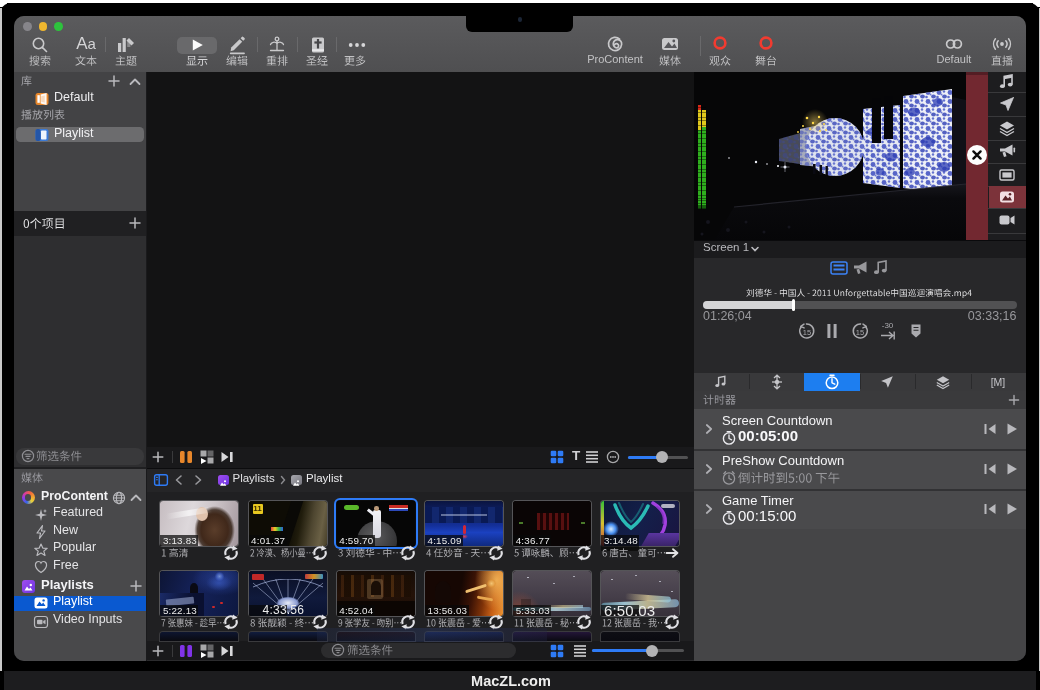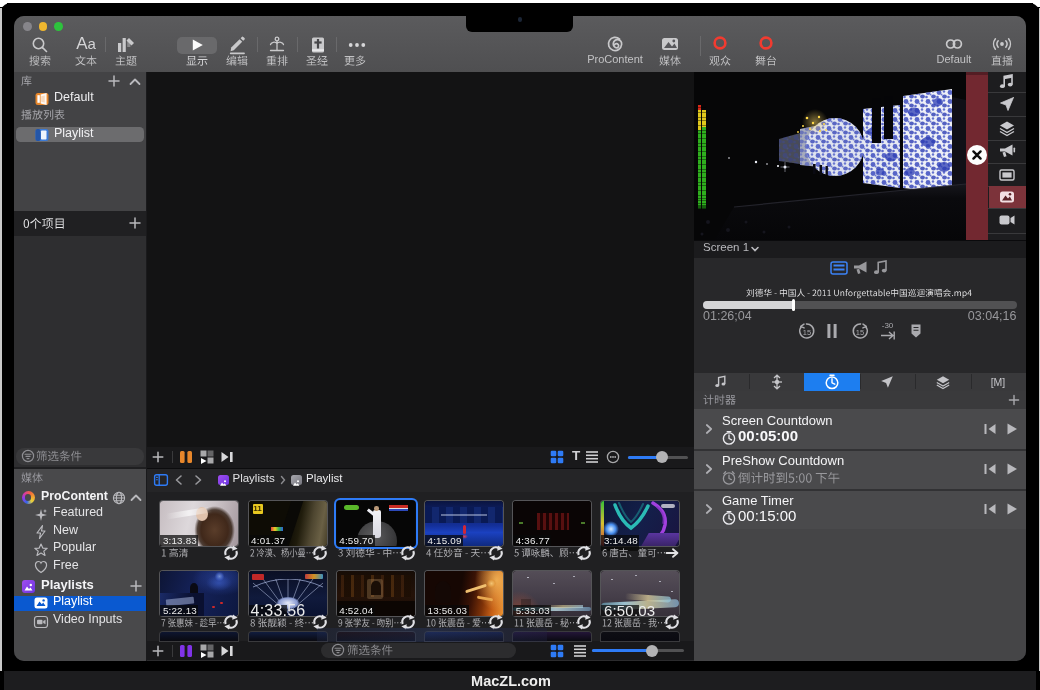--- a/index.html
+++ b/index.html
@@ -496,21 +496,21 @@
           <line x1="39" y1="34" x2="64" y2="0"></line>
           <line x1="39" y1="34" x2="74" y2="4"></line>
         </g>
         <path d="M4 8 Q39 -8 74 8" fill="none" stroke="#aab6e0" stroke-width="1" opacity="0.7"></path>
       </svg> 
       <div class="a" style="left:28px;top:26px;width:22px;height:12px;background:radial-gradient(#e8ecf8,#8a9ad0 60%,transparent 75%)"></div> 
       <div class="a" style="left:3px;top:3px;width:12px;height:6px;background:#c02828;border-radius:1px"></div> 
       <div class="a" style="left:56px;top:3px;width:18px;height:5px;background:linear-gradient(90deg,#d04040,#e8a020,#40a0d0);border-radius:1px;opacity:0.9"></div>
     </div>
 <div class="a" style="left:234.6px;top:589.0px;width:38px;height:11px;background:rgba(8,8,8,0.72)">
-      <div style="font-size:16px;color:#ececec;line-height:11px;padding-left:2px;letter-spacing:0.2px;white-space:nowrap">4:33.56</div>
+      <div style="font-size:12px;color:#ececec;line-height:11px;padding-left:14px;letter-spacing:0.2px;white-space:nowrap">4:33.56</div>
     </div>
 <div class="a" style="left:235.6px;top:599.0px;width:66px;height:14px;overflow:hidden"><svg width="66" height="14" viewBox="0 -11.5 66 14">
         <path d="M2.8 0.1C4.1 0.1 5.0 -0.7 5.0 -1.7C5.0 -2.7 4.5 -3.3 3.8 -3.7L3.8 -3.7C4.2 -4.0 4.8 -4.7 4.8 -5.5C4.8 -6.6 4.0 -7.4 2.8 -7.4C1.7 -7.4 0.8 -6.6 0.8 -5.5C0.8 -4.8 1.3 -4.2 1.8 -3.9L1.8 -3.8C1.1 -3.5 0.5 -2.8 0.5 -1.8C0.5 -0.7 1.4 0.1 2.8 0.1ZM3.3 -3.9C2.4 -4.3 1.6 -4.7 1.6 -5.5C1.6 -6.2 2.1 -6.7 2.8 -6.7C3.6 -6.7 4.0 -6.1 4.0 -5.4C4.0 -4.9 3.8 -4.4 3.3 -3.9ZM2.8 -0.5C1.9 -0.5 1.3 -1.1 1.3 -1.9C1.3 -2.6 1.7 -3.1 2.3 -3.5C3.3 -3.1 4.2 -2.8 4.2 -1.8C4.2 -1.0 3.6 -0.5 2.8 -0.5ZM16.1 -7.9C15.5 -6.9 14.6 -5.9 13.6 -5.3C13.8 -5.2 14.1 -4.9 14.2 -4.8C15.2 -5.5 16.2 -6.5 16.8 -7.7ZM8.9 -5.7C8.8 -4.8 8.7 -3.5 8.6 -2.7L10.6 -2.7C10.5 -0.9 10.3 -0.2 10.2 -0.0C10.1 0.1 10.0 0.1 9.8 0.1C9.6 0.1 9.1 0.1 8.6 0.0C8.8 0.2 8.9 0.5 8.9 0.7C9.4 0.7 9.9 0.7 10.1 0.7C10.4 0.7 10.6 0.6 10.8 0.4C11.1 0.1 11.2 -0.7 11.3 -3.1C11.3 -3.2 11.3 -3.4 11.3 -3.4L9.4 -3.4C9.4 -3.9 9.5 -4.5 9.5 -5.0L11.3 -5.0L11.3 -7.9L8.6 -7.9L8.6 -7.2L10.6 -7.2L10.6 -5.7ZM12.4 0.8C12.6 0.7 12.8 0.6 14.8 -0.2C14.8 -0.4 14.8 -0.7 14.8 -0.9L13.3 -0.4L13.3 -3.8L14.2 -3.8C14.7 -1.8 15.5 -0.2 16.8 0.7C16.9 0.5 17.2 0.2 17.3 0.0C16.2 -0.7 15.4 -2.1 14.9 -3.8L17.2 -3.8L17.2 -4.5L13.3 -4.5L13.3 -8.1L12.5 -8.1L12.5 -4.5L11.4 -4.5L11.4 -3.8L12.5 -3.8L12.5 -0.5C12.5 -0.1 12.3 0.1 12.1 0.2C12.2 0.4 12.4 0.7 12.4 0.8ZM22.9 -7.8L22.9 -2.5L23.6 -2.5L23.6 -7.2L26.0 -7.2L26.0 -2.5L26.7 -2.5L26.7 -7.8ZM20.0 -8.3L20.0 -7.4L18.2 -7.4L18.2 -6.9L20.0 -6.9L20.0 -6.3L18.4 -6.3L18.4 -5.7L20.0 -5.7L20.0 -5.1L18.0 -5.1L18.0 -4.5L22.6 -4.5L22.6 -5.1L20.7 -5.1L20.7 -5.7L22.2 -5.7L22.2 -6.3L20.7 -6.3L20.7 -6.9L22.5 -6.9L22.5 -7.4L20.7 -7.4L20.7 -8.3ZM19.3 -2.2L21.5 -2.2L21.5 -1.4L19.3 -1.4ZM19.3 -2.7L19.3 -3.4L21.5 -3.4L21.5 -2.7ZM18.6 -4.0L18.6 0.8L19.3 0.8L19.3 -0.9L21.5 -0.9L21.5 0.0C21.5 0.1 21.5 0.2 21.4 0.2C21.2 0.2 20.9 0.2 20.4 0.2C20.5 0.4 20.6 0.6 20.7 0.8C21.3 0.8 21.6 0.8 21.9 0.7C22.1 0.6 22.2 0.4 22.2 0.0L22.2 -4.0ZM24.4 -6.3L24.4 -4.3C24.4 -2.8 24.2 -1.0 22.2 0.3C22.4 0.4 22.6 0.7 22.7 0.8C23.9 0.0 24.5 -1.0 24.8 -2.1L24.8 -0.2C24.8 0.4 25.1 0.6 25.6 0.6L26.2 0.6C27.0 0.6 27.1 0.2 27.1 -1.2C27.0 -1.3 26.7 -1.4 26.6 -1.5C26.5 -0.2 26.5 0.0 26.2 0.0L25.7 0.0C25.5 0.0 25.5 -0.0 25.5 -0.3L25.5 -2.7L24.9 -2.7C25.0 -3.2 25.1 -3.8 25.1 -4.3L25.1 -6.3ZM34.6 -0.9C35.3 -0.4 36.2 0.3 36.6 0.8L37.0 0.3C36.6 -0.2 35.7 -0.9 35.0 -1.4ZM34.2 -4.9L34.2 -2.9C34.2 -1.9 34.0 -0.5 31.7 0.3C31.9 0.4 32.1 0.7 32.2 0.8C34.6 -0.1 34.8 -1.6 34.8 -2.9L34.8 -4.9ZM31.3 -7.9C30.8 -7.6 29.9 -7.3 29.1 -7.0L29.1 -8.3L28.4 -8.3L28.4 -6.0C28.4 -5.3 28.6 -5.1 29.5 -5.1C29.7 -5.1 31.0 -5.1 31.2 -5.1C31.9 -5.1 32.1 -5.3 32.2 -6.3C32.0 -6.3 31.7 -6.4 31.6 -6.5C31.5 -5.8 31.5 -5.7 31.1 -5.7C30.8 -5.7 29.8 -5.7 29.6 -5.7C29.1 -5.7 29.1 -5.7 29.1 -6.0L29.1 -6.4C30.0 -6.7 31.1 -7.0 31.8 -7.4ZM31.6 -4.8C30.8 -4.6 29.4 -4.4 28.2 -4.3C28.2 -4.1 28.3 -3.9 28.3 -3.7C28.8 -3.7 29.3 -3.8 29.8 -3.8L29.8 -3.0L28.0 -3.0L28.0 -2.3L29.6 -2.3C29.2 -1.6 28.5 -0.9 27.8 -0.5C27.9 -0.4 28.1 -0.1 28.2 0.1C28.7 -0.3 29.4 -1.0 29.8 -1.7L29.8 0.8L30.5 0.8L30.5 -1.7C30.9 -1.2 31.4 -0.6 31.7 -0.4L32.1 -0.9C31.9 -1.2 30.9 -2.1 30.5 -2.3L32.2 -2.3L32.2 -3.0L30.5 -3.0L30.5 -3.9C31.1 -4.0 31.6 -4.1 32.0 -4.2ZM32.6 -6.1L32.6 -1.4L33.2 -1.4L33.2 -5.5L35.8 -5.5L35.8 -1.5L36.4 -1.5L36.4 -6.1L34.3 -6.1C34.4 -6.4 34.6 -6.8 34.7 -7.1L36.8 -7.1L36.8 -7.8L32.2 -7.8L32.2 -7.1L33.9 -7.1C33.9 -6.8 33.8 -6.4 33.7 -6.1ZM40.1 -2.4L42.6 -2.4L42.6 -3.1L40.1 -3.1ZM45.6 -0.5L45.8 0.2C46.7 0.0 48.0 -0.3 49.2 -0.5L49.2 -1.2C47.9 -0.9 46.5 -0.7 45.6 -0.5ZM50.9 -2.6C51.6 -2.3 52.5 -1.9 52.9 -1.5L53.4 -2.0C52.9 -2.4 52.0 -2.8 51.3 -3.1ZM49.8 -0.8C51.1 -0.4 52.8 0.3 53.7 0.8L54.1 0.2C53.2 -0.3 51.5 -1.0 50.2 -1.3ZM51.1 -8.3C50.7 -7.4 50.0 -6.3 49.0 -5.5L49.1 -5.8L48.5 -6.2C48.3 -5.8 48.1 -5.5 47.9 -5.1L46.6 -5.0C47.2 -5.9 47.8 -7.0 48.2 -8.0L47.5 -8.3C47.1 -7.1 46.4 -5.9 46.2 -5.5C46.0 -5.2 45.8 -5.0 45.6 -4.9C45.7 -4.7 45.8 -4.4 45.8 -4.2C46.0 -4.3 46.2 -4.3 47.5 -4.5C47.0 -3.8 46.6 -3.3 46.4 -3.1C46.1 -2.8 45.9 -2.5 45.7 -2.5C45.8 -2.3 45.9 -2.0 45.9 -1.8C46.1 -1.9 46.5 -2.0 49.0 -2.4C49.0 -2.6 49.0 -2.9 49.0 -3.0L46.9 -2.8C47.6 -3.6 48.3 -4.5 48.9 -5.5C49.1 -5.4 49.4 -5.2 49.5 -5.0C49.9 -5.3 50.2 -5.7 50.5 -6.0C50.8 -5.6 51.1 -5.1 51.5 -4.7C50.8 -4.1 49.9 -3.6 49.0 -3.3C49.2 -3.1 49.4 -2.8 49.5 -2.7C50.4 -3.0 51.3 -3.5 52.0 -4.2C52.8 -3.5 53.6 -3.0 54.5 -2.7C54.6 -2.8 54.8 -3.1 55.0 -3.3C54.1 -3.6 53.3 -4.1 52.6 -4.7C53.2 -5.3 53.8 -6.1 54.2 -7.0L53.7 -7.3L53.6 -7.3L51.4 -7.3C51.5 -7.6 51.7 -7.9 51.8 -8.2ZM50.9 -6.6L53.2 -6.6C52.9 -6.1 52.5 -5.6 52.0 -5.1C51.6 -5.6 51.2 -6.1 50.9 -6.6ZM56.8 -4.4C56.5 -4.4 56.2 -4.1 56.2 -3.8C56.2 -3.4 56.5 -3.1 56.8 -3.1C57.2 -3.1 57.5 -3.4 57.5 -3.8C57.5 -4.1 57.2 -4.4 56.8 -4.4ZM60.1 -4.4C59.8 -4.4 59.5 -4.1 59.5 -3.8C59.5 -3.4 59.8 -3.1 60.1 -3.1C60.5 -3.1 60.8 -3.4 60.8 -3.8C60.8 -4.1 60.5 -4.4 60.1 -4.4ZM63.4 -4.4C63.1 -4.4 62.8 -4.1 62.8 -3.8C62.8 -3.4 63.1 -3.1 63.4 -3.1C63.8 -3.1 64.1 -3.4 64.1 -3.8C64.1 -4.1 63.8 -4.4 63.4 -4.4Z" fill="#b2b2b6" transform="scale(0.983 1)"></path>
       </svg></div>
     <svg class="a" style="left:296.6px;top:597.5px" width="18" height="18" viewBox="-9.0 -9.0 18 18">
       <path d="M-5.3 2 A 5.6 5.6 0 0 1 2.5 -5" fill="none" stroke="#e0e0e4" stroke-width="2.1"></path>
       <polygon points="2,-7.6 6.6,-4.2 1.2,-2.2" fill="#e0e0e4"></polygon>
       <path d="M5.3 -2 A 5.6 5.6 0 0 1 -2.5 5" fill="none" stroke="#e0e0e4" stroke-width="2.1"></path>
       <polygon points="-2,7.6 -6.6,4.2 -1.2,2.2" fill="#e0e0e4"></polygon>
     </svg>
@@ -755,21 +755,21 @@
       <ellipse cx="-4.6" cy="4.2" rx="2.4" ry="1.9" fill="#98989c"></ellipse>
       <ellipse cx="3.2" cy="2.6" rx="2.4" ry="1.9" fill="#98989c"></ellipse>
     </svg>
 <svg style="position:absolute;left:732px;top:270px" width="228" height="14" viewBox="0 -10.1 228 14">
       <path d="M5.5 -6.3L5.5 -1.5L6.1 -1.5L6.1 -6.3ZM7.3 -7.2L7.3 -0.1C7.3 0.0 7.3 0.1 7.1 0.1C7.0 0.1 6.5 0.1 5.9 0.1C6.0 0.2 6.1 0.5 6.1 0.7C6.9 0.7 7.3 0.7 7.6 0.6C7.9 0.5 8.0 0.3 8.0 -0.1L8.0 -7.2ZM2.1 -7.1C2.3 -6.7 2.5 -6.2 2.7 -5.9L0.4 -5.9L0.4 -5.3L3.5 -5.3C3.3 -4.4 3.1 -3.6 2.8 -2.9C2.3 -3.5 1.8 -4.0 1.3 -4.5L0.8 -4.1C1.4 -3.6 2.0 -2.9 2.6 -2.3C2.0 -1.2 1.3 -0.4 0.4 0.2C0.5 0.3 0.7 0.6 0.8 0.7C1.8 0.1 2.5 -0.7 3.0 -1.7C3.4 -1.2 3.8 -0.6 4.1 -0.2L4.6 -0.7C4.3 -1.2 3.8 -1.8 3.3 -2.4C3.7 -3.2 3.9 -4.2 4.1 -5.3L4.9 -5.3L4.9 -5.9L2.7 -5.9L3.3 -6.1C3.1 -6.5 2.9 -6.9 2.6 -7.3ZM11.5 -2.7L11.5 -2.2L17.1 -2.2L17.1 -2.7ZM13.7 -1.9C13.9 -1.6 14.2 -1.1 14.3 -0.8L14.8 -1.0C14.7 -1.3 14.4 -1.8 14.2 -2.1ZM12.8 -1.5L12.8 -0.2C12.8 0.4 12.9 0.6 13.7 0.6C13.8 0.6 14.8 0.6 15.0 0.6C15.6 0.6 15.7 0.4 15.8 -0.6C15.6 -0.6 15.4 -0.7 15.3 -0.8C15.2 -0.0 15.2 0.1 14.9 0.1C14.7 0.1 13.9 0.1 13.7 0.1C13.4 0.1 13.3 0.0 13.3 -0.2L13.3 -1.5ZM11.9 -1.5C11.8 -1.0 11.5 -0.3 11.1 0.1L11.6 0.4C12.0 -0.1 12.2 -0.8 12.4 -1.3ZM15.7 -1.4C16.0 -0.9 16.4 -0.2 16.6 0.3L17.1 0.1C16.9 -0.4 16.5 -1.1 16.2 -1.6ZM15.2 -4.9L16.2 -4.9L16.2 -3.8L15.2 -3.8ZM13.8 -4.9L14.7 -4.9L14.7 -3.8L13.8 -3.8ZM12.5 -4.9L13.3 -4.9L13.3 -3.8L12.5 -3.8ZM10.8 -7.3C10.4 -6.7 9.6 -5.9 9.0 -5.4C9.1 -5.3 9.3 -5.0 9.3 -4.9C10.0 -5.5 10.9 -6.3 11.4 -7.1ZM14.0 -7.3L13.9 -6.6L11.6 -6.6L11.6 -6.1L13.8 -6.1L13.7 -5.4L11.9 -5.4L11.9 -3.3L16.7 -3.3L16.7 -5.4L14.4 -5.4L14.5 -6.1L17.0 -6.1L17.0 -6.6L14.6 -6.6L14.7 -7.3ZM11.0 -5.4C10.5 -4.4 9.7 -3.4 9.0 -2.7C9.1 -2.6 9.3 -2.3 9.4 -2.1C9.6 -2.4 9.9 -2.8 10.2 -3.1L10.2 0.7L10.8 0.7L10.8 -4.0C11.1 -4.4 11.4 -4.8 11.6 -5.2ZM22.0 -7.2L22.0 -5.5C21.5 -5.3 21.0 -5.1 20.5 -5.0C20.6 -4.9 20.7 -4.7 20.8 -4.5C21.2 -4.6 21.6 -4.7 22.0 -4.9L22.0 -4.1C22.0 -3.4 22.3 -3.2 23.1 -3.2C23.3 -3.2 24.4 -3.2 24.6 -3.2C25.3 -3.2 25.5 -3.5 25.6 -4.5C25.4 -4.5 25.2 -4.6 25.0 -4.7C25.0 -3.9 24.9 -3.8 24.6 -3.8C24.3 -3.8 23.3 -3.8 23.2 -3.8C22.8 -3.8 22.7 -3.8 22.7 -4.1L22.7 -5.1C23.7 -5.4 24.7 -5.8 25.4 -6.2L24.9 -6.7C24.3 -6.4 23.5 -6.0 22.7 -5.7L22.7 -7.2ZM20.2 -7.3C19.7 -6.4 18.8 -5.5 17.8 -4.9C18.0 -4.8 18.2 -4.5 18.3 -4.4C18.7 -4.7 19.0 -5.0 19.4 -5.3L19.4 -2.9L20.0 -2.9L20.0 -6.0C20.3 -6.3 20.6 -6.7 20.9 -7.1ZM17.9 -1.9L17.9 -1.3L21.4 -1.3L21.4 0.7L22.1 0.7L22.1 -1.3L25.7 -1.3L25.7 -1.9L22.1 -1.9L22.1 -3.0L21.4 -3.0L21.4 -1.9ZM28.5 -2.1L30.7 -2.1L30.7 -2.7L28.5 -2.7ZM37.0 -7.3L37.0 -5.8L33.9 -5.8L33.9 -1.6L34.5 -1.6L34.5 -2.2L37.0 -2.2L37.0 0.7L37.7 0.7L37.7 -2.2L40.2 -2.2L40.2 -1.7L40.9 -1.7L40.9 -5.8L37.7 -5.8L37.7 -7.3ZM34.5 -2.8L34.5 -5.1L37.0 -5.1L37.0 -2.8ZM40.2 -2.8L37.7 -2.8L37.7 -5.1L40.2 -5.1ZM46.9 -2.8C47.2 -2.5 47.6 -2.1 47.8 -1.8L48.2 -2.1C48.0 -2.3 47.7 -2.7 47.3 -3.0ZM43.7 -1.7L43.7 -1.1L48.5 -1.1L48.5 -1.7L46.4 -1.7L46.4 -3.2L48.1 -3.2L48.1 -3.7L46.4 -3.7L46.4 -5.0L48.3 -5.0L48.3 -5.6L43.9 -5.6L43.9 -5.0L45.8 -5.0L45.8 -3.7L44.1 -3.7L44.1 -3.2L45.8 -3.2L45.8 -1.7ZM42.5 -6.9L42.5 0.7L43.2 0.7L43.2 0.3L49.0 0.3L49.0 0.7L49.7 0.7L49.7 -6.9ZM43.2 -0.3L43.2 -6.3L49.0 -6.3L49.0 -0.3ZM54.4 -7.3C54.4 -5.9 54.5 -1.7 50.8 0.1C51.0 0.3 51.2 0.5 51.4 0.7C53.5 -0.5 54.4 -2.4 54.8 -4.2C55.3 -2.6 56.2 -0.4 58.4 0.6C58.5 0.4 58.7 0.2 58.9 0.1C55.8 -1.3 55.2 -5.0 55.1 -6.0C55.2 -6.5 55.2 -7.0 55.2 -7.3ZM61.5 -2.1L63.7 -2.1L63.7 -2.7L61.5 -2.7ZM66.5 0.0L70.5 0.0L70.5 -0.7L68.7 -0.7C68.4 -0.7 68.0 -0.7 67.7 -0.6C69.2 -2.0 70.2 -3.3 70.2 -4.6C70.2 -5.8 69.5 -6.5 68.3 -6.5C67.5 -6.5 67.0 -6.1 66.4 -5.6L66.9 -5.1C67.3 -5.5 67.7 -5.9 68.2 -5.9C69.0 -5.9 69.4 -5.3 69.4 -4.6C69.4 -3.5 68.5 -2.2 66.5 -0.5ZM73.3 0.1C74.6 0.1 75.3 -1.0 75.3 -3.2C75.3 -5.4 74.6 -6.5 73.3 -6.5C72.1 -6.5 71.4 -5.4 71.4 -3.2C71.4 -1.0 72.1 0.1 73.3 0.1ZM73.3 -0.5C72.6 -0.5 72.1 -1.3 72.1 -3.2C72.1 -5.1 72.6 -5.9 73.3 -5.9C74.1 -5.9 74.6 -5.1 74.6 -3.2C74.6 -1.3 74.1 -0.5 73.3 -0.5ZM76.5 0.0L80.0 0.0L80.0 -0.7L78.7 -0.7L78.7 -6.4L78.1 -6.4C77.8 -6.2 77.4 -6.0 76.8 -5.9L76.8 -5.4L78.0 -5.4L78.0 -0.7L76.5 -0.7ZM81.4 0.0L84.9 0.0L84.9 -0.7L83.6 -0.7L83.6 -6.4L83.0 -6.4C82.6 -6.2 82.2 -6.0 81.6 -5.9L81.6 -5.4L82.8 -5.4L82.8 -0.7L81.4 -0.7ZM90.5 0.1C91.8 0.1 92.8 -0.6 92.8 -2.6L92.8 -6.4L92.0 -6.4L92.0 -2.6C92.0 -1.1 91.4 -0.6 90.5 -0.6C89.7 -0.6 89.0 -1.1 89.0 -2.6L89.0 -6.4L88.2 -6.4L88.2 -2.6C88.2 -0.6 89.2 0.1 90.5 0.1ZM94.5 0.0L95.3 0.0L95.3 -3.4C95.7 -3.9 96.1 -4.2 96.5 -4.2C97.2 -4.2 97.4 -3.8 97.4 -2.9L97.4 0.0L98.2 0.0L98.2 -3.0C98.2 -4.2 97.8 -4.9 96.8 -4.9C96.1 -4.9 95.6 -4.5 95.2 -4.0L95.2 -4.0L95.1 -4.7L94.5 -4.7ZM99.3 -4.1L99.9 -4.1L99.9 0.0L100.7 0.0L100.7 -4.1L101.7 -4.1L101.7 -4.7L100.7 -4.7L100.7 -5.5C100.7 -6.1 100.9 -6.4 101.4 -6.4C101.5 -6.4 101.7 -6.4 101.9 -6.3L102.1 -6.9C101.8 -7.0 101.6 -7.0 101.3 -7.0C100.3 -7.0 99.9 -6.4 99.9 -5.5L99.9 -4.7L99.3 -4.7ZM104.4 0.1C105.6 0.1 106.6 -0.8 106.6 -2.4C106.6 -3.9 105.6 -4.9 104.4 -4.9C103.3 -4.9 102.2 -3.9 102.2 -2.4C102.2 -0.8 103.3 0.1 104.4 0.1ZM104.4 -0.5C103.6 -0.5 103.1 -1.3 103.1 -2.4C103.1 -3.4 103.6 -4.2 104.4 -4.2C105.3 -4.2 105.8 -3.4 105.8 -2.4C105.8 -1.3 105.3 -0.5 104.4 -0.5ZM107.9 0.0L108.7 0.0L108.7 -3.0C109.0 -3.8 109.5 -4.1 109.9 -4.1C110.1 -4.1 110.2 -4.1 110.3 -4.1L110.5 -4.7C110.3 -4.8 110.2 -4.9 110.0 -4.9C109.4 -4.9 109.0 -4.5 108.6 -3.9L108.6 -3.9L108.5 -4.7L107.9 -4.7ZM112.8 2.2C114.3 2.2 115.2 1.4 115.2 0.5C115.2 -0.2 114.7 -0.6 113.6 -0.6L112.7 -0.6C112.0 -0.6 111.8 -0.8 111.8 -1.1C111.8 -1.4 112.0 -1.5 112.1 -1.7C112.3 -1.6 112.6 -1.5 112.8 -1.5C113.8 -1.5 114.6 -2.1 114.6 -3.1C114.6 -3.6 114.4 -3.9 114.2 -4.1L115.2 -4.1L115.2 -4.7L113.5 -4.7C113.3 -4.8 113.1 -4.9 112.8 -4.9C111.9 -4.9 111.1 -4.2 111.1 -3.2C111.1 -2.6 111.4 -2.1 111.7 -1.9L111.7 -1.9C111.4 -1.7 111.2 -1.4 111.2 -1.0C111.2 -0.6 111.3 -0.3 111.6 -0.2L111.6 -0.2C111.1 0.1 110.9 0.5 110.9 0.9C110.9 1.7 111.7 2.2 112.8 2.2ZM112.8 -2.0C112.3 -2.0 111.8 -2.5 111.8 -3.2C111.8 -3.9 112.3 -4.3 112.8 -4.3C113.4 -4.3 113.8 -3.9 113.8 -3.2C113.8 -2.5 113.4 -2.0 112.8 -2.0ZM113.0 1.6C112.1 1.6 111.6 1.3 111.6 0.8C111.6 0.5 111.7 0.2 112.1 0.0C112.3 0.1 112.5 0.1 112.7 0.1L113.5 0.1C114.1 0.1 114.5 0.2 114.5 0.7C114.5 1.2 113.9 1.6 113.0 1.6ZM118.1 0.1C118.7 0.1 119.2 -0.1 119.6 -0.4L119.3 -0.9C119.0 -0.7 118.6 -0.5 118.2 -0.5C117.3 -0.5 116.6 -1.2 116.6 -2.2L119.8 -2.2C119.8 -2.3 119.8 -2.5 119.8 -2.6C119.8 -4.0 119.1 -4.9 117.9 -4.9C116.8 -4.9 115.8 -3.9 115.8 -2.4C115.8 -0.8 116.8 0.1 118.1 0.1ZM116.6 -2.7C116.7 -3.7 117.3 -4.2 117.9 -4.2C118.7 -4.2 119.1 -3.7 119.1 -2.7ZM122.5 0.1C122.8 0.1 123.1 0.0 123.3 -0.1L123.2 -0.7C123.0 -0.6 122.8 -0.5 122.6 -0.5C122.1 -0.5 121.9 -0.9 121.9 -1.4L121.9 -4.1L123.2 -4.1L123.2 -4.7L121.9 -4.7L121.9 -6.1L121.3 -6.1L121.2 -4.7L120.4 -4.7L120.4 -4.1L121.1 -4.1L121.1 -1.5C121.1 -0.5 121.5 0.1 122.5 0.1ZM125.7 0.1C126.0 0.1 126.4 0.0 126.6 -0.1L126.5 -0.7C126.3 -0.6 126.1 -0.5 125.9 -0.5C125.4 -0.5 125.2 -0.9 125.2 -1.4L125.2 -4.1L126.5 -4.1L126.5 -4.7L125.2 -4.7L125.2 -6.1L124.5 -6.1L124.5 -4.7L123.7 -4.7L123.7 -4.1L124.4 -4.1L124.4 -1.5C124.4 -0.5 124.7 0.1 125.7 0.1ZM128.6 0.1C129.2 0.1 129.8 -0.2 130.2 -0.6L130.2 -0.6L130.3 0.0L131.0 0.0L131.0 -2.9C131.0 -4.1 130.5 -4.9 129.3 -4.9C128.6 -4.9 127.9 -4.5 127.5 -4.2L127.8 -3.7C128.1 -3.9 128.6 -4.2 129.2 -4.2C130.0 -4.2 130.2 -3.6 130.2 -3.0C128.2 -2.8 127.3 -2.3 127.3 -1.2C127.3 -0.4 127.8 0.1 128.6 0.1ZM128.9 -0.5C128.4 -0.5 128.0 -0.7 128.0 -1.3C128.0 -1.9 128.6 -2.3 130.2 -2.5L130.2 -1.1C129.7 -0.7 129.3 -0.5 128.9 -0.5ZM134.5 0.1C135.6 0.1 136.6 -0.8 136.6 -2.4C136.6 -3.9 135.9 -4.9 134.7 -4.9C134.2 -4.9 133.7 -4.6 133.2 -4.2L133.3 -5.0L133.3 -6.9L132.5 -6.9L132.5 0.0L133.1 0.0L133.2 -0.5L133.2 -0.5C133.6 -0.1 134.1 0.1 134.5 0.1ZM134.4 -0.6C134.1 -0.6 133.7 -0.7 133.3 -1.0L133.3 -3.5C133.7 -4.0 134.1 -4.2 134.5 -4.2C135.4 -4.2 135.8 -3.5 135.8 -2.4C135.8 -1.3 135.2 -0.6 134.4 -0.6ZM138.7 0.1C138.9 0.1 139.0 0.1 139.1 0.0L139.0 -0.6C138.9 -0.5 138.9 -0.5 138.9 -0.5C138.7 -0.5 138.6 -0.6 138.6 -0.9L138.6 -6.9L137.8 -6.9L137.8 -0.9C137.8 -0.3 138.1 0.1 138.7 0.1ZM142.2 0.1C142.9 0.1 143.4 -0.1 143.8 -0.4L143.5 -0.9C143.1 -0.7 142.8 -0.5 142.3 -0.5C141.4 -0.5 140.8 -1.2 140.7 -2.2L143.9 -2.2C143.9 -2.3 144.0 -2.5 144.0 -2.6C144.0 -4.0 143.3 -4.9 142.1 -4.9C141.0 -4.9 140.0 -3.9 140.0 -2.4C140.0 -0.8 141.0 0.1 142.2 0.1ZM140.7 -2.7C140.8 -3.7 141.4 -4.2 142.1 -4.2C142.8 -4.2 143.3 -3.7 143.3 -2.7ZM148.3 -7.3L148.3 -5.8L145.2 -5.8L145.2 -1.6L145.8 -1.6L145.8 -2.2L148.3 -2.2L148.3 0.7L149.0 0.7L149.0 -2.2L151.5 -2.2L151.5 -1.7L152.2 -1.7L152.2 -5.8L149.0 -5.8L149.0 -7.3ZM145.8 -2.8L145.8 -5.1L148.3 -5.1L148.3 -2.8ZM151.5 -2.8L149.0 -2.8L149.0 -5.1L151.5 -5.1ZM158.2 -2.8C158.5 -2.5 158.9 -2.1 159.1 -1.8L159.5 -2.1C159.3 -2.3 159.0 -2.7 158.6 -3.0ZM155.0 -1.7L155.0 -1.1L159.8 -1.1L159.8 -1.7L157.7 -1.7L157.7 -3.2L159.4 -3.2L159.4 -3.7L157.7 -3.7L157.7 -5.0L159.6 -5.0L159.6 -5.6L155.1 -5.6L155.1 -5.0L157.0 -5.0L157.0 -3.7L155.4 -3.7L155.4 -3.2L157.0 -3.2L157.0 -1.7ZM153.8 -6.9L153.8 0.7L154.4 0.7L154.4 0.3L160.3 0.3L160.3 0.7L161.0 0.7L161.0 -6.9ZM154.4 -0.3L154.4 -6.3L160.3 -6.3L160.3 -0.3ZM162.3 -6.9C162.8 -6.4 163.3 -5.7 163.6 -5.3L164.2 -5.7C163.9 -6.1 163.3 -6.7 162.8 -7.2ZM165.5 -7.1C165.2 -6.4 164.7 -5.1 164.3 -4.2C164.9 -3.0 165.5 -1.7 165.7 -0.8L166.4 -1.1C166.1 -1.9 165.5 -3.1 165.0 -4.2C165.4 -5.0 165.8 -6.1 166.1 -7.0ZM167.2 -7.1C167.0 -6.4 166.5 -5.1 166.0 -4.2C166.6 -3.0 167.3 -1.7 167.5 -0.9L168.2 -1.1C167.9 -1.9 167.2 -3.2 166.6 -4.2C167.1 -5.0 167.6 -6.1 167.9 -7.0ZM169.1 -7.1C168.8 -6.4 168.2 -5.1 167.7 -4.2C168.4 -3.0 169.1 -1.7 169.3 -0.8L170.0 -1.1C169.7 -1.9 169.0 -3.2 168.3 -4.2C168.8 -5.0 169.4 -6.1 169.7 -7.0ZM163.9 -4.2L162.1 -4.2L162.1 -3.5L163.2 -3.5L163.2 -1.1C162.9 -1.0 162.4 -0.5 162.0 -0.0L162.5 0.6C162.9 -0.1 163.3 -0.6 163.6 -0.6C163.7 -0.6 164.0 -0.3 164.4 -0.0C165.0 0.4 165.8 0.5 166.9 0.5C167.7 0.5 169.3 0.4 169.9 0.4C169.9 0.2 170.0 -0.2 170.1 -0.3C169.3 -0.2 168.0 -0.2 166.9 -0.2C165.9 -0.2 165.1 -0.2 164.6 -0.6C164.3 -0.8 164.1 -1.0 163.9 -1.1ZM175.4 -4.9L176.5 -4.9L176.5 -3.1L175.4 -3.1ZM174.9 -5.4L174.9 -2.6L177.0 -2.6L177.0 -5.4ZM171.2 -6.9C171.6 -6.4 172.2 -5.8 172.5 -5.4L173.0 -5.8C172.7 -6.2 172.1 -6.8 171.7 -7.2ZM174.1 -6.3L177.8 -6.3L177.8 -1.6L174.1 -1.6ZM173.6 -6.9L173.6 -1.0L178.4 -1.0L178.4 -6.9ZM172.6 -4.4L170.8 -4.4L170.8 -3.8L172.0 -3.8L172.0 -1.0C171.6 -0.9 171.2 -0.5 170.7 0.1L171.1 0.7C171.5 0.1 171.9 -0.5 172.2 -0.5C172.4 -0.5 172.7 -0.1 173.0 0.1C173.6 0.5 174.4 0.6 175.5 0.6C176.4 0.6 178.1 0.5 178.8 0.5C178.8 0.3 178.9 -0.1 178.9 -0.2C178.1 -0.1 176.7 -0.0 175.6 -0.0C174.5 -0.0 173.8 -0.1 173.2 -0.5C172.9 -0.6 172.8 -0.8 172.6 -0.9ZM185.0 -0.5C185.6 -0.2 186.5 0.3 186.9 0.6L187.4 0.2C186.9 -0.1 186.1 -0.6 185.5 -0.9ZM183.4 -0.8C182.9 -0.4 182.1 -0.1 181.4 0.2C181.6 0.3 181.8 0.5 181.9 0.7C182.6 0.4 183.5 -0.1 184.0 -0.6ZM180.0 -6.7C180.4 -6.5 181.0 -6.1 181.3 -5.9L181.7 -6.4C181.4 -6.7 180.8 -7.0 180.4 -7.2ZM179.5 -4.4C179.9 -4.1 180.5 -3.8 180.8 -3.6L181.2 -4.1C180.9 -4.3 180.3 -4.6 179.8 -4.8ZM179.7 0.1L180.3 0.5C180.7 -0.3 181.2 -1.4 181.6 -2.3L181.1 -2.7C180.7 -1.7 180.1 -0.6 179.7 0.1ZM183.8 -7.2C184.0 -7.0 184.1 -6.7 184.2 -6.5L181.9 -6.5L181.9 -5.1L182.5 -5.1L182.5 -5.9L186.6 -5.9L186.6 -5.1L187.3 -5.1L187.3 -6.5L184.9 -6.5C184.8 -6.7 184.6 -7.1 184.5 -7.4ZM182.7 -2.2L184.2 -2.2L184.2 -1.5L182.7 -1.5ZM184.8 -2.2L186.3 -2.2L186.3 -1.5L184.8 -1.5ZM182.7 -3.4L184.2 -3.4L184.2 -2.7L182.7 -2.7ZM184.8 -3.4L186.3 -3.4L186.3 -2.7L184.8 -2.7ZM182.5 -5.1L182.5 -4.6L184.2 -4.6L184.2 -4.0L182.1 -4.0L182.1 -1.0L186.9 -1.0L186.9 -4.0L184.8 -4.0L184.8 -4.6L186.6 -4.6L186.6 -5.1ZM192.2 -5.1L194.9 -5.1L194.9 -4.3L192.2 -4.3ZM192.2 -6.4L194.9 -6.4L194.9 -5.6L192.2 -5.6ZM191.6 -7.0L191.6 -3.8L195.6 -3.8L195.6 -7.0ZM188.6 -6.5L188.6 -0.8L189.2 -0.8L189.2 -1.6L190.8 -1.6L190.8 -6.5ZM189.2 -5.9L190.2 -5.9L190.2 -2.2L189.2 -2.2ZM191.9 -1.1L195.2 -1.1L195.2 -0.2L191.9 -0.2ZM191.9 -1.7L191.9 -2.6L195.2 -2.6L195.2 -1.7ZM191.3 -3.1L191.3 0.7L191.9 0.7L191.9 0.3L195.2 0.3L195.2 0.6L195.9 0.6L195.9 -3.1ZM197.9 0.5C198.3 0.4 198.8 0.3 203.4 -0.0C203.6 0.2 203.8 0.5 203.9 0.7L204.5 0.3C204.1 -0.3 203.2 -1.3 202.5 -2.0L201.9 -1.7C202.3 -1.3 202.6 -1.0 202.9 -0.6L199.0 -0.3C199.6 -0.9 200.2 -1.6 200.7 -2.3L204.6 -2.3L204.6 -2.9L197.4 -2.9L197.4 -2.3L199.8 -2.3C199.3 -1.5 198.6 -0.8 198.4 -0.6C198.1 -0.4 197.9 -0.2 197.7 -0.2C197.8 0.0 197.9 0.4 197.9 0.5ZM201.0 -7.3C200.2 -6.1 198.6 -5.0 196.9 -4.3C197.1 -4.2 197.3 -3.9 197.4 -3.8C197.9 -4.0 198.4 -4.2 198.9 -4.5L198.9 -4.0L203.0 -4.0L203.0 -4.6L199.0 -4.6C199.7 -5.1 200.4 -5.7 201.0 -6.3C201.5 -5.7 202.2 -5.1 203.0 -4.6C203.5 -4.3 204.0 -4.1 204.5 -3.9C204.6 -4.0 204.8 -4.3 205.0 -4.4C203.6 -4.9 202.1 -5.9 201.3 -6.7L201.6 -7.0ZM206.5 0.1C206.8 0.1 207.1 -0.1 207.1 -0.5C207.1 -0.9 206.8 -1.1 206.5 -1.1C206.2 -1.1 205.9 -0.9 205.9 -0.5C205.9 -0.1 206.2 0.1 206.5 0.1ZM208.5 0.0L209.3 0.0L209.3 -3.4C209.7 -3.9 210.1 -4.2 210.5 -4.2C211.1 -4.2 211.4 -3.8 211.4 -2.9L211.4 0.0L212.2 0.0L212.2 -3.4C212.6 -3.9 213.0 -4.2 213.4 -4.2C214.0 -4.2 214.2 -3.8 214.2 -2.9L214.2 0.0L215.0 0.0L215.0 -3.0C215.0 -4.2 214.6 -4.9 213.6 -4.9C213.0 -4.9 212.5 -4.5 212.0 -3.9C211.8 -4.5 211.5 -4.9 210.7 -4.9C210.2 -4.9 209.7 -4.5 209.3 -4.0L209.2 -4.0L209.2 -4.7L208.5 -4.7ZM216.6 2.0L217.4 2.0L217.4 0.4L217.3 -0.4C217.8 -0.1 218.2 0.1 218.7 0.1C219.7 0.1 220.7 -0.8 220.7 -2.4C220.7 -3.9 220.0 -4.9 218.8 -4.9C218.3 -4.9 217.7 -4.5 217.3 -4.2L217.3 -4.2L217.2 -4.7L216.6 -4.7ZM218.5 -0.6C218.2 -0.6 217.8 -0.7 217.4 -1.0L217.4 -3.5C217.8 -4.0 218.2 -4.2 218.6 -4.2C219.5 -4.2 219.9 -3.5 219.9 -2.4C219.9 -1.3 219.3 -0.6 218.5 -0.6ZM224.1 0.0L224.9 0.0L224.9 -1.8L225.7 -1.8L225.7 -2.4L224.9 -2.4L224.9 -6.4L224.0 -6.4L221.3 -2.3L221.3 -1.8L224.1 -1.8ZM224.1 -2.4L222.2 -2.4L223.6 -4.6C223.8 -4.9 224.0 -5.2 224.1 -5.5L224.2 -5.5C224.2 -5.2 224.1 -4.7 224.1 -4.4Z" fill="#e4e4e6"></path>
     </svg>
 <div class="a" style="left:689.0px;top:285.5px;width:313.5px;height:7.5px;background:#515153;border-radius:4px"></div>
 <div class="a" style="left:689.0px;top:285.5px;width:89px;height:7.5px;background:#d4d4d6;border-radius:4px 0 0 4px"></div>
 <div class="a" style="left:777.5px;top:283.5px;width:3px;height:11.5px;background:#ffffff;border-radius:1.5px"></div>
 <div class="a" style="left:689.0px;top:291.5px;font-size:12.5px;color:#98989c;font-weight:normal;line-height:18.5px;white-space:nowrap">01:26;04</div>
-<div class="a" style="left:702.5px;top:291.5px;width:300px;text-align:right;font-size:12.5px;color:#98989c;font-weight:normal;line-height:18.5px;white-space:nowrap">03:04;16</div>
+<div class="a" style="left:702.5px;top:291.5px;width:300px;text-align:right;font-size:12.5px;color:#98989c;font-weight:normal;line-height:18.5px;white-space:nowrap">03:33;16</div>
 <svg class="a" style="left:781.0px;top:303.5px" width="24" height="24" viewBox="-12.0 -12.0 24 24">
       <path d="M-2.5 -6.6 A 7 7 0 1 0 2.5 -6.6" fill="none" stroke="#aaaaae" stroke-width="1.5" transform="rotate(-28 0 0.5)"></path>
       <path d="M-6.3 -4.6 L-3 -6.9 M-6.3 -4.6 L-2.9 -3.1" stroke="#aaaaae" stroke-width="1.4" fill="none" stroke-linecap="round"></path>
       <text x="0" y="4" font-size="7.5" fill="#aaaaae" text-anchor="middle" font-family="Liberation Sans">15</text>
     </svg>
 <svg class="a" style="left:806.0px;top:303.5px" width="24" height="24" viewBox="-12.0 -12.0 24 24">
       <rect x="-4.6" y="-7" width="3" height="14" fill="#aaaaae"></rect>
       <rect x="1.6" y="-7" width="3" height="14" fill="#aaaaae"></rect>
     </svg>
 <svg class="a" style="left:834.3px;top:303.5px" width="24" height="24" viewBox="-12.0 -12.0 24 24">

